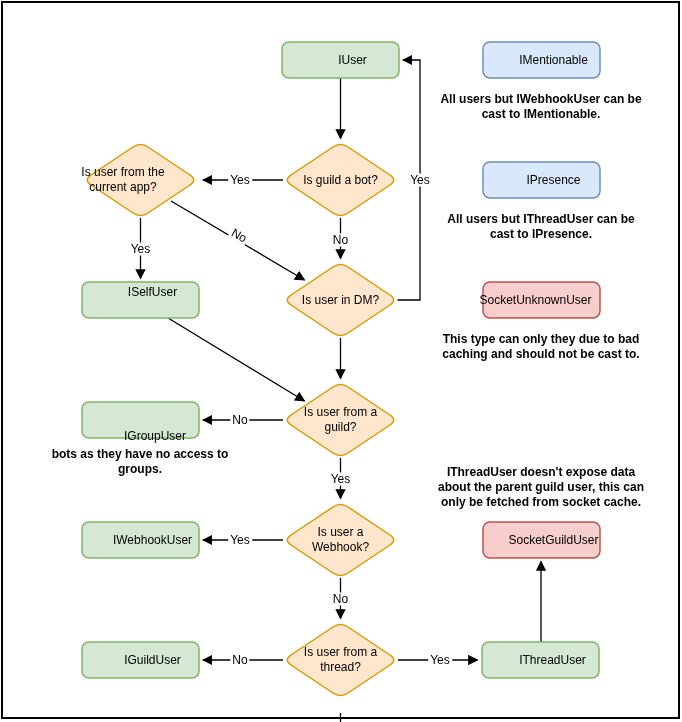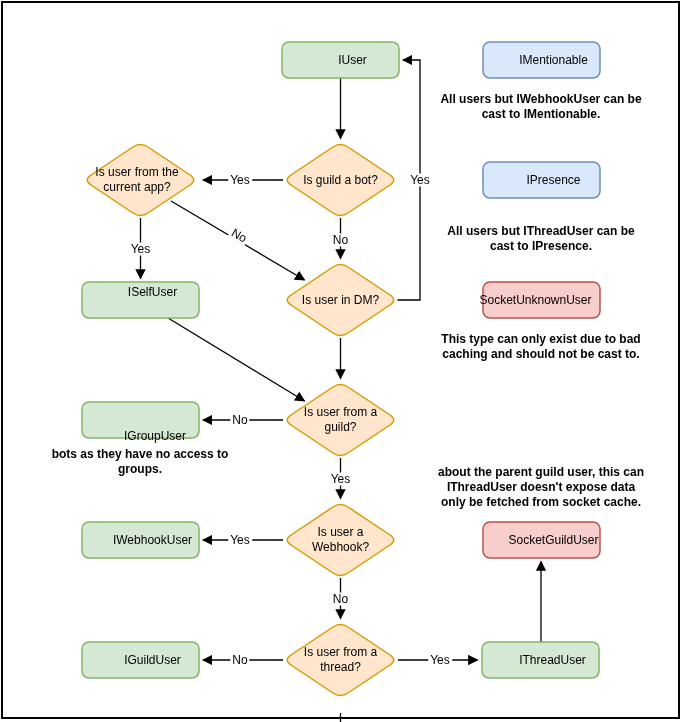--- a/index.html
+++ b/index.html
@@ -96,21 +96,21 @@
   <div class="node-label" style="left:483px;top:162px;width:117px;height:36px;border-radius:8px;">IPresence</div>
   <div class="node-label" style="left:82px;top:282px;width:117px;height:20px;">ISelfUser</div>
   <div class="node-label" style="left:465px;top:282px;width:117px;height:36px;">SocketUnknownUser</div>
   <div class="node-label" style="left:82px;top:418px;width:122px;height:36px;">IGroupUser</div>
   <div class="node-label" style="left:82px;top:522px;width:117px;height:36px;">IWebhookUser</div>
   <div class="node-label" style="left:483px;top:522px;width:117px;height:36px;">SocketGuildUser</div>
   <div class="node-label" style="left:82px;top:642px;width:117px;height:36px;">IGuildUser</div>
   <div class="node-label" style="left:482px;top:642px;width:117px;height:36px;">IThreadUser</div>
 
   <div class="diamond-label w110" style="left:340.5px;top:180px;">Is guild a bot?</div>
-  <div class="diamond-label w105" style="left:137px;top:180px;">Is user from the current app?</div>
+  <div class="diamond-label w105" style="left:123px;top:180px;">Is user from the current app?</div>
   <div class="diamond-label w110" style="left:340.5px;top:300px;">Is user in DM?</div>
   <div class="diamond-label w95" style="left:340.5px;top:420px;">Is user from a guild?</div>
   <div class="diamond-label w95" style="left:340.5px;top:660px;">Is user from a thread?</div>
   <div class="diamond-label w85" style="left:340.5px;top:540px;">Is user a Webhook?</div>
 
   <div class="edge-label" style="left:240px;top:180px;">Yes</div>
   <div class="edge-label" style="left:340.5px;top:240px;">No</div>
   <div class="edge-label" style="left:420px;top:180px;">Yes</div>
   <div class="edge-label" style="left:140.5px;top:249px;">Yes</div>
   <div class="edge-label rot" style="left:239px;top:236px;">No</div>
@@ -118,31 +118,31 @@
   <div class="edge-label" style="left:340.5px;top:479px;">Yes</div>
   <div class="edge-label" style="left:240px;top:540px;">Yes</div>
   <div class="edge-label" style="left:340.5px;top:599px;">No</div>
   <div class="edge-label" style="left:240px;top:660px;">No</div>
   <div class="edge-label" style="left:440px;top:660px;">Yes</div>
 
   <div class="note" style="left:541px;top:92px;">
     <div>All users but IWebhookUser can be</div>
     <div>cast to IMentionable.</div>
   </div>
-  <div class="note" style="left:541px;top:212px;margin-top:12px;">
+  <div class="note" style="left:541px;top:212px;">
     <div>All users but IThreadUser can be</div>
     <div>cast to IPresence.</div>
   </div>
   <div class="note" style="left:541px;top:332px;">
-    <div>This type can only exist due to bad</div>
+    <div>This type can only they due to bad</div>
     <div>caching and should not be cast to.</div>
   </div>
   <div class="note" style="left:140px;top:447px;">
     <div>bots as they have no access to</div>
     <div>groups.</div>
   </div>
   <div class="note" style="left:541px;top:465px;">
+    <div>IThreadUser doesn't expose data</div>
     <div>about the parent guild user, this can</div>
-    <div>IThreadUser doesn't expose data</div>
     <div>only be fetched from socket cache.</div>
   </div>
 
 </div>
 
 </body></html>

